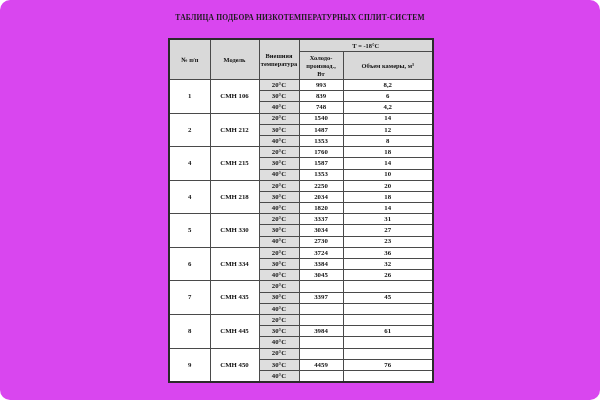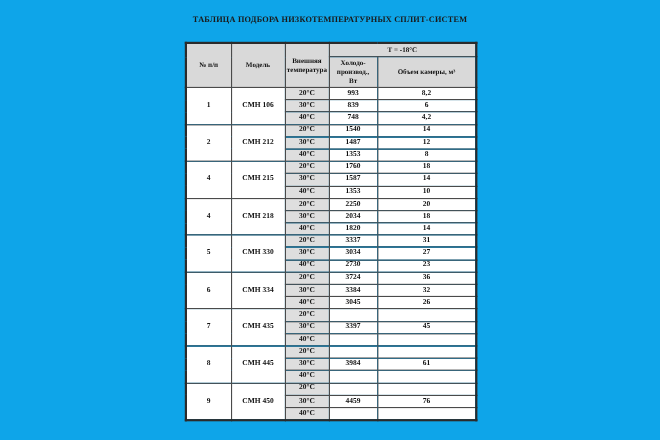--- a/index.html
+++ b/index.html
@@ -8,21 +8,22 @@
     width: 600px;
     height: 400px;
     background: #ffffff;
     font-family: "Liberation Serif", serif;
     overflow: hidden;
     position: relative;
   }
   .page {
     position: absolute;
     inset: 0;
-    background: #0ea5e9;
+    background: #d946ef;
+    border-radius: 10px;
   }
   .doc-title {
     position: absolute;
     top: 13px;
     left: 0;
     width: 600px;
     text-align: center;
     font-size: 7.5px;
     font-weight: bold;
     color: #1a1a1a;

